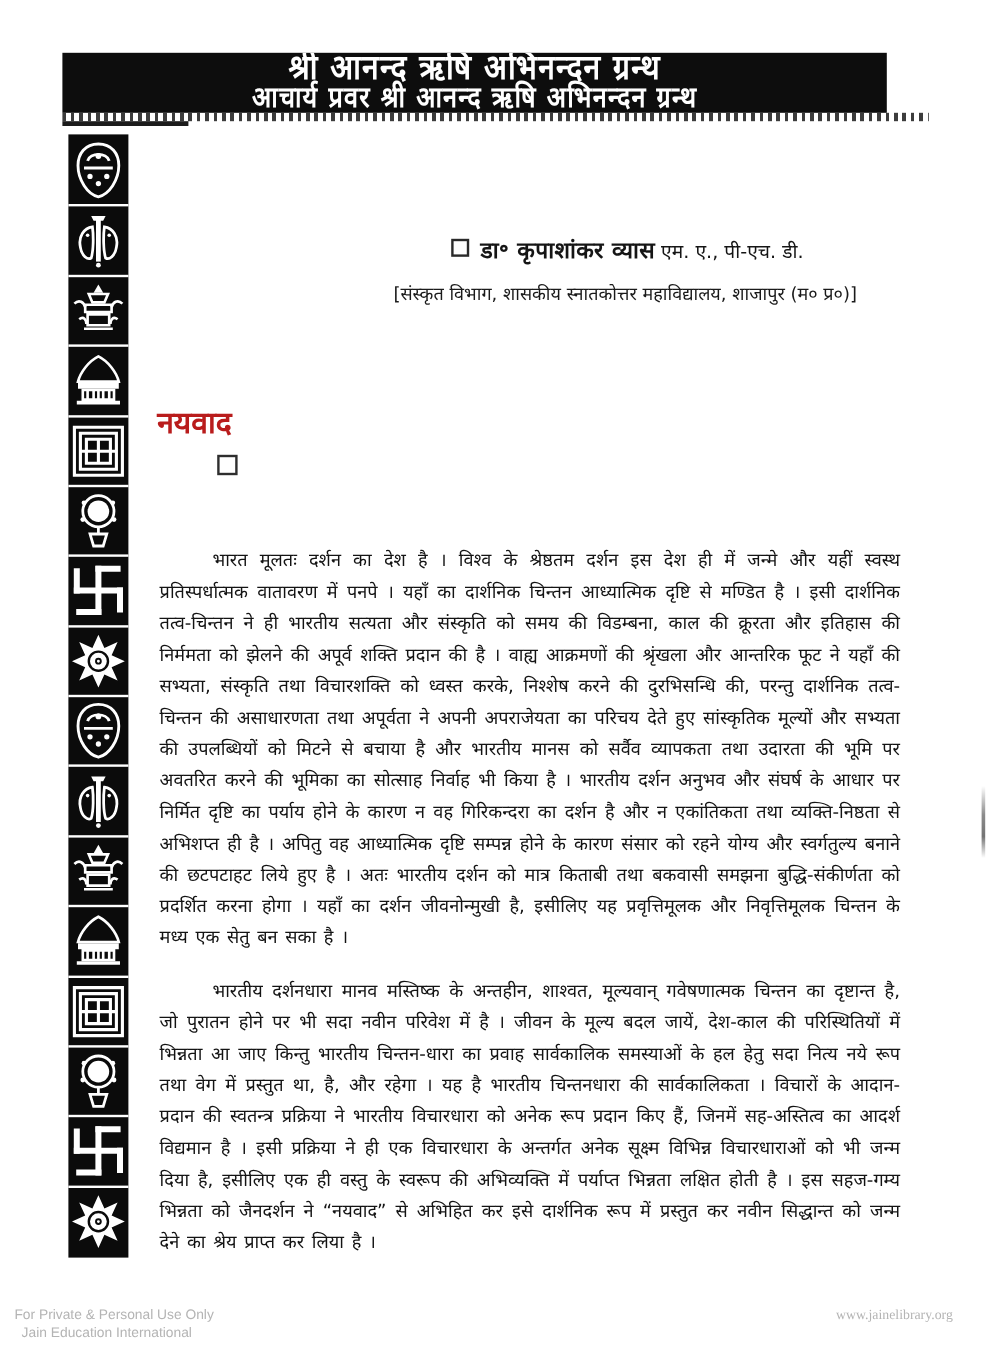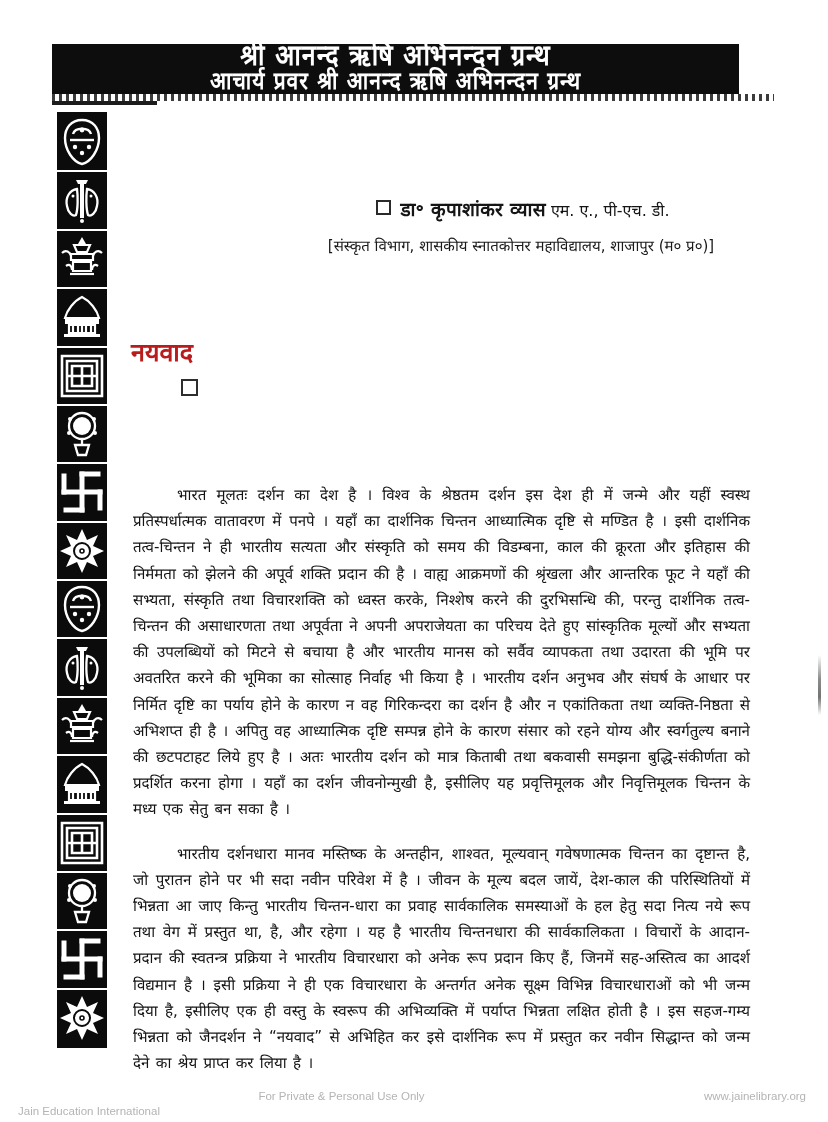--- a/index.html
+++ b/index.html
@@ -162,21 +162,21 @@
     margin-left: 50px;
     width: 13px;
     height: 13px;
     border: 2px solid #2e2e2e;
   }
 
   
   #body-text {
     position: absolute;
     left: 133px;
-    top: 482px;
+    top: 454px;
     width: 617px;
   }
   .para {
     font-family: "DejaVu Sans", sans-serif;
     font-size: 15.1px;
     line-height: 26.2px;
     text-align: justify;
     text-align-last: left;
     color: #131313;
     text-indent: 44px;
@@ -201,22 +201,22 @@
     position: absolute;
     left: 0;
     top: 1090px;
     width: 828px;
     height: 22px;
     font-family: "Liberation Sans", sans-serif;
     font-size: 11.5px;
     color: #b4b4b4;
   }
   #footer .f-left   { position: absolute; left: 18px;  top: 15px; }
-  #footer .f-center { position: absolute; left: 0; top: 0; width: 683px; text-align: center; }
-  #footer .f-right  { position: absolute; right: 22px; top: 0; }
+  #footer .f-center { position: absolute; left: 12px; top: 0; width: 683px; }
+  #footer .f-right  { position: absolute; right: 34px; top: 0; font-family: Liberation Serif, serif; }
 </style>
 </head>
 <body>
 
 <div id="header-banner">
   <div class="banner-text row1">श्री आनन्द ऋषि अभिनन्दन ग्रन्थ</div>
   <div class="banner-text row2">आचार्य प्रवर श्री आनन्द ऋषि अभिनन्दन ग्रन्थ</div>
 </div>
 <div id="banner-fringe"></div>
 <div id="banner-underline"></div>

